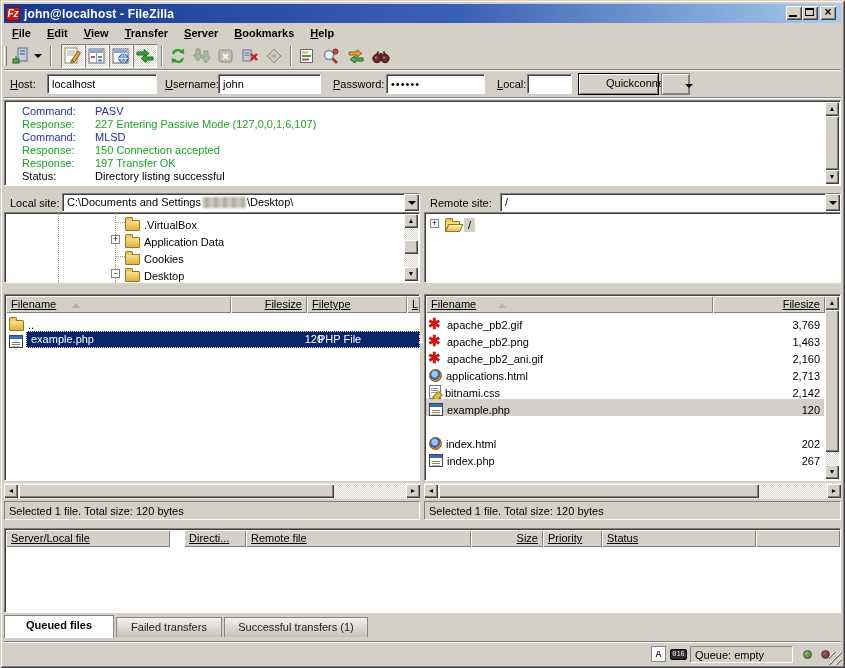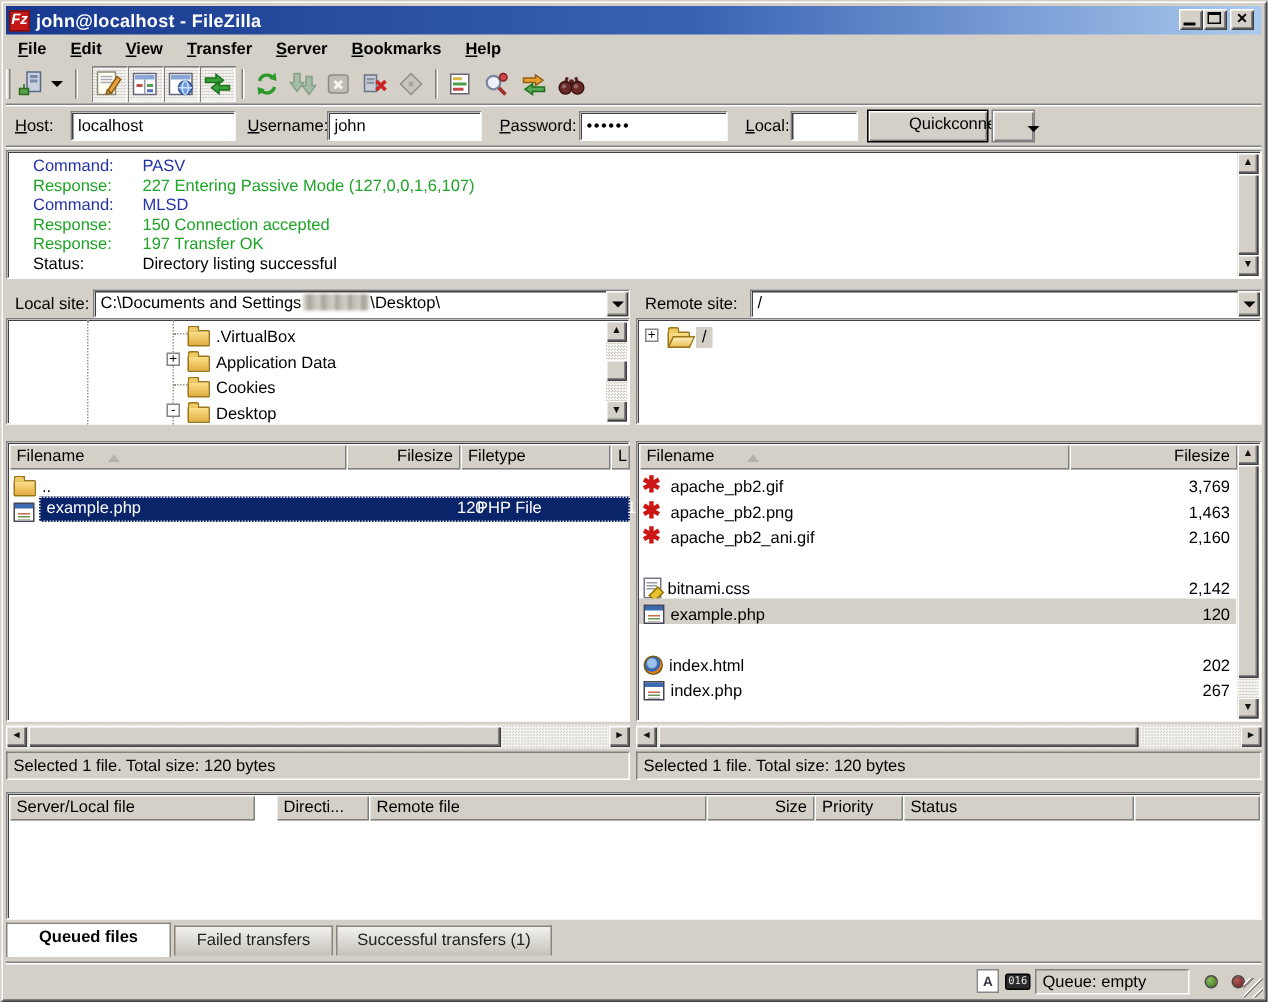--- a/index.html
+++ b/index.html
@@ -74,21 +74,21 @@
     display:flex; align-items:center; justify-content:center; }
   .blurname { display:inline-block; width:44px; height:11px; vertical-align:-2px; margin:0 1px;
     background: repeating-linear-gradient(90deg,#cfcbc3 0 3px,#aaa69e 3px 6px,#c4c0b8 6px 9px);
     filter: blur(1px); border-radius:1px; }
   
   .exp { position:absolute; width:9px; height:9px; background:#fff; border:1px solid #848484;
     font-size:9px; line-height:7px; text-align:center; }
   .dotv { position:absolute; width:1px; border-left:1px dotted #9a968e; }
   .doth { position:absolute; height:1px; border-top:1px dotted #9a968e; }
   .colhdr { position:absolute; top:1px; height:17px; background:#d4d0c8; padding:2px 5px;
-    box-shadow: inset 1px 1px 0 #ffffff, inset -1px -1px 0 #808080; overflow:hidden; white-space:nowrap; }
+    box-shadow: inset 1px 1px 0 #ffffff, inset -1px -1px 0 #808080; overflow:hidden; white-space:nowrap;text-decoration:underline; }
   .sorta { position:absolute; width:0; height:0; border-left:4px solid transparent;
     border-right:4px solid transparent; border-bottom:5px solid #b6b2aa; top:7px; }
   .frow { position:absolute; height:17px; display:flex; align-items:flex-end; white-space:nowrap; }
   .fname { margin-left:4px; }
   .fsize { position:absolute; text-align:right; }
   .sel-navy { background:#0a246a; color:#fff; outline:1px dotted #e8e4dc; outline-offset:-1px; }
   .sel-gray { background:#d4d0c8; }
   
   .i-folder { position:relative; width:15px; height:11px; background:linear-gradient(#fbe089,#e2ae44);
     border:1px solid #9a7618; border-radius:1px; flex:0 0 auto; }
@@ -381,20 +381,25 @@
   <div class="frow" style="left:1px;top:36px;width:398px">
       <span class="i-img" style="margin-left:2px">✱</span>
       <span class="fname">apache_pb2.png</span>
       <span class="fsize" style="left:300px;width:94px">1,463</span>
     </div>
   <div class="frow" style="left:1px;top:53px;width:398px">
       <span class="i-img" style="margin-left:2px">✱</span>
       <span class="fname">apache_pb2_ani.gif</span>
       <span class="fsize" style="left:300px;width:94px">2,160</span>
     </div>
+  <div class="frow" style="left:1px;top:70px;width:398px">
+      <span class="i-ff" style="margin-left:3px"></span>
+      <span class="fname">applications.html</span>
+      <span class="fsize" style="left:300px;width:94px">2,713</span>
+    </div>
   <div class="frow" style="left:1px;top:87px;width:398px">
       <span class="i-css" style="margin-left:3px"></span>
       <span class="fname">bitnami.css</span>
       <span class="fsize" style="left:300px;width:94px">2,142</span>
     </div>
   <div class="frow sel-gray" style="left:1px;top:104px;width:398px;outline:none">
       <span class="i-win" style="margin-left:3px"></span>
       <span class="fname">example.php</span>
       <span class="fsize" style="left:300px;width:94px">120</span>
     </div>

